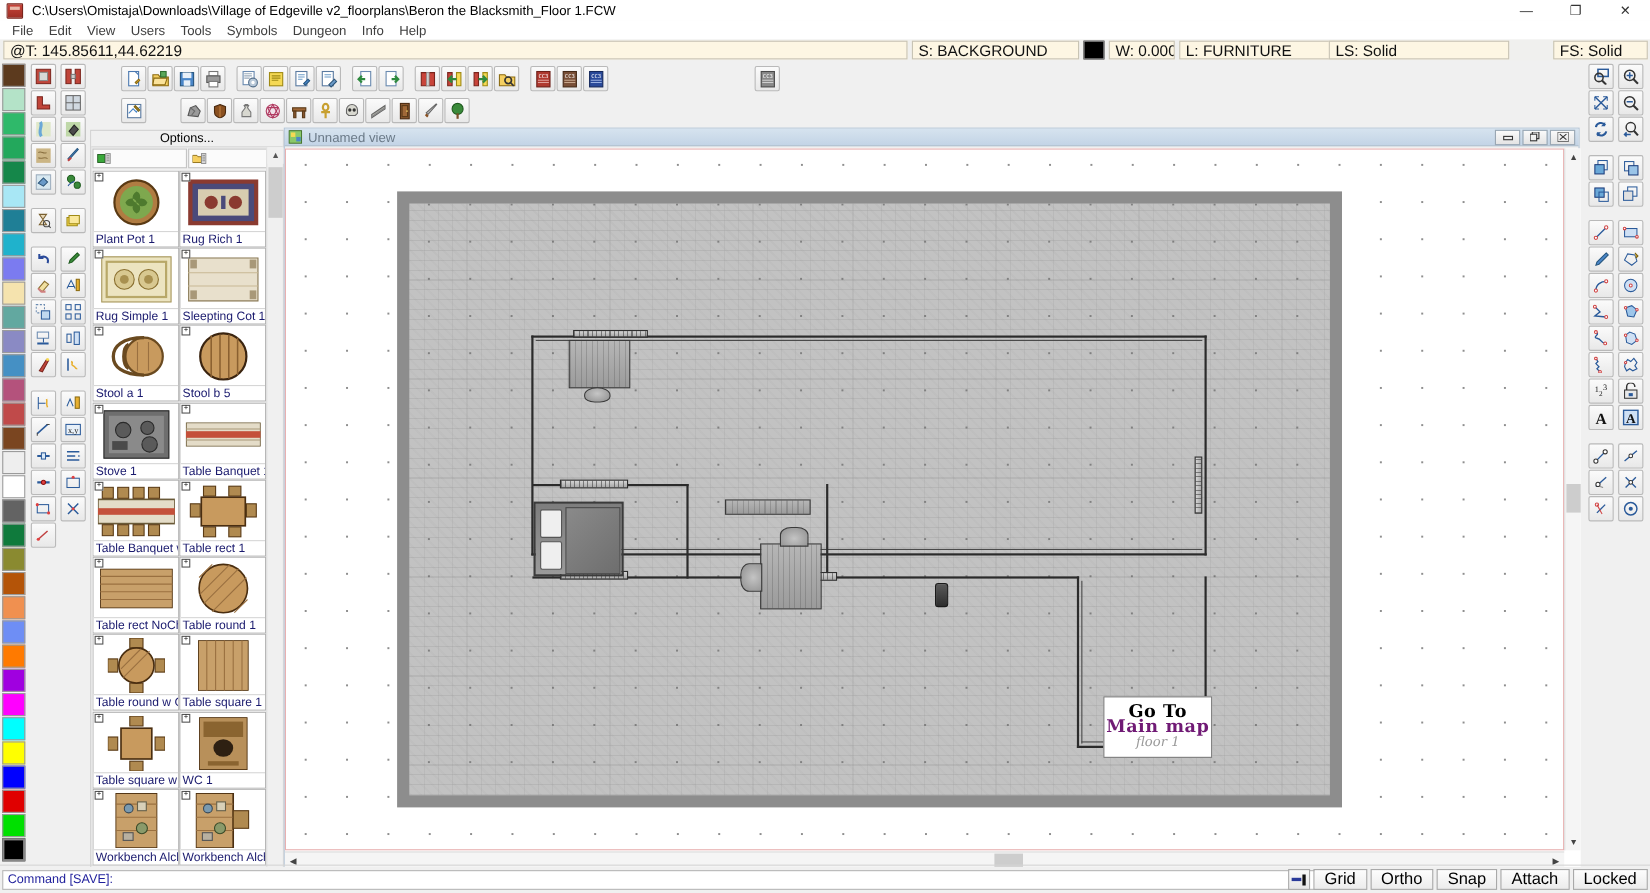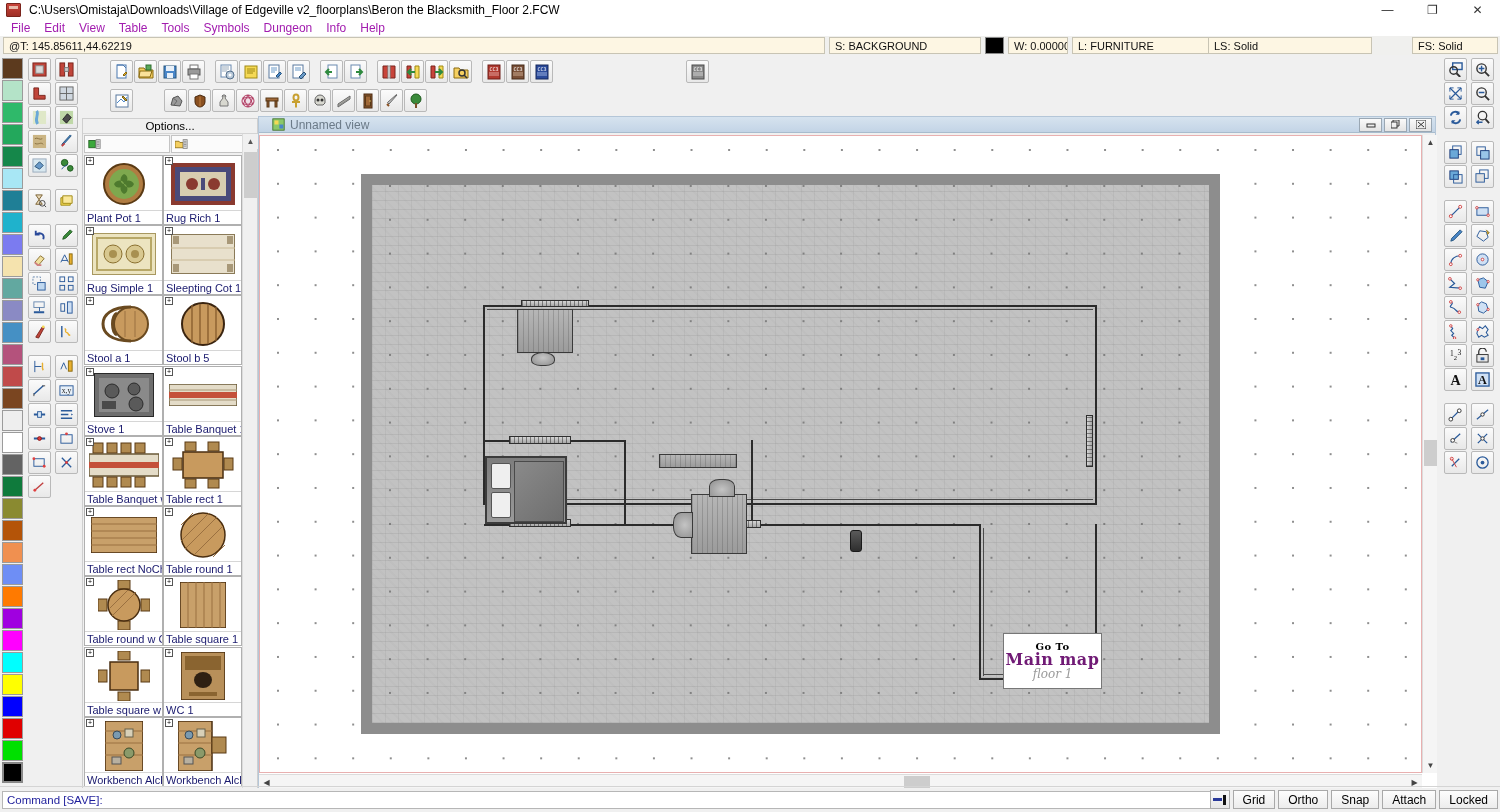--- a/index.html
+++ b/index.html
@@ -31,31 +31,31 @@
   .title-text { font-size: 12px; color: #000; white-space: nowrap; }
   .wincontrols { margin-left: auto; display: flex; height: 19px; }
   .wc { width: 45px; height: 19px; display:flex; align-items:center; justify-content:center;
         color:#333; font-size:12px; }
 
   
   .menubar {
     position:absolute; left:0; top:19px; width:1500px; height:17px;
     background:#ffffff; display:flex; align-items:center; padding-left:4px;
   }
-  .menu-item { padding: 1px 7px; font-size: 12px; color:#a21caf; cursor:default; }
+  .menu-item { padding: 1px 7px; font-size: 12px; color:#404040; cursor:default; }
 
   
   .propbar {
     position:absolute; left:0; top:36px; width:1500px; height:19px;
     background:#f0f0ee; display:flex; align-items:center;
   }
   .pfield {
     height:17px; background:#fdf6e3; border:1px solid #c8c4b4;
     display:flex; align-items:center; padding-left:5px;
-    font-size:11px; color:#111; overflow:hidden; white-space:nowrap;
+    font-size:14px; color:#111; overflow:hidden; white-space:nowrap;
   }
   .pf-coord { position:absolute; left:3px; width:822px; }
   .pf-sheet { position:absolute; left:829px; width:152px;text-align:right; }
   .pf-color { position:absolute; left:985px; width:19px; height:17px;
               background:#000; border:1px solid #8a8a8a; }
   .pf-width { position:absolute; left:1008px; width:60px; }
   .pf-layer { position:absolute; left:1072px; width:162px; }
   .pf-ls    { position:absolute; left:1208px; width:164px; }
   .pf-fs    { position:absolute; left:1412px; width:86px; }
 
@@ -145,21 +145,21 @@
     position:absolute; left:1px; top:18px; width:13px; height:46px; background:#cdcdcd;
   }
 
   
   .viewwin {
     position:absolute; left:258px; top:116px; width:1178px; height:672px;
     background:#f0f0f0; border:1px solid #b4c6d8;
   }
   .view-title {
     height:16px; background:linear-gradient(#d6e3ef,#c3d4e6);
-    display:flex; align-items:center; padding-left:13px; gap:5px;
+    display:flex; align-items:center; padding-left:3px; gap:5px;
     border-bottom:1px solid #a8bccd;
   }
   .vt-icon { width:13px; height:13px; position:relative; }
   .vt-text { font-size:12px; color:#6b7a88; }
   .vt-btns { margin-left:auto; display:flex; gap:2px; padding-right:3px; }
   .vt-btn {
     width:23px; height:14px; background:linear-gradient(#fafafa,#e4e4e4);
     border:1px solid #9aa7b3; display:flex; align-items:center;
     justify-content:center; font-size:8px; color:#333;
   }
@@ -230,21 +230,21 @@
       repeating-linear-gradient(0deg, rgba(40,40,40,.5) 0 1px, transparent 1px 4px),
       linear-gradient(90deg,#d5d5d5,#a8a8a8);
     border:1px solid #2f2f2f;
   }
 
   .maplabel {
     position:absolute; left:743px; top:497px; width:99px; height:56px;
     background:#fff; border:1px solid #777;
     display:flex; flex-direction:column; align-items:center; justify-content:center;
   }
-  .ml-1 { font-family:"DejaVu Serif", serif; font-weight:bold; font-size:10px;
+  .ml-1 { font-family:"DejaVu Serif", serif; font-weight:bold; font-size:16px;
           color:#000; letter-spacing:.5px; line-height:13px; }
   .ml-2 { font-family:"DejaVu Serif", serif; font-weight:bold; font-size:16px;
           color:#701a75; letter-spacing:.5px; line-height:14px; }
   .ml-3 { font-family:"DejaVu Serif", serif; font-size:12px; color:#9a9a9a;
           line-height:15px; font-style:italic; }
 
   
   .vscroll {
     position:absolute; right:0; top:0; width:15px; height:638px; background:#f5f5f5;
     border-left:1px solid #dcdcdc;
@@ -273,50 +273,50 @@
     font-size:11.5px; color:#1f1f9c; padding-left:4px; line-height:16px;
     white-space:nowrap; overflow:hidden;
   }
   .cmd-right { position:absolute; right:2px; top:2px; display:flex; gap:3px; align-items:center; }
   .cmd-icon {
     width:20px; height:19px; background:linear-gradient(#fafafa,#e6e6e6);
     border:1px solid #aaa; display:flex; align-items:center; justify-content:center;
   }
   .modebtn {
     height:19px; padding:0 9px; background:linear-gradient(#fdfdfd,#ececec);
-    border:1px solid #a9a9a9; font-size:12px; color:#000;
+    border:1px solid #a9a9a9; font-size:15px; color:#000;
     display:flex; align-items:center; justify-content:center;
   }
   .cmd-topline {
     position:absolute; left:0; top:786px; width:1500px; height:1px; background:#d4d4d4;
   }
 
   
   .ic { display:block; }
 </style>
 </head>
 <body>
 
 <div id="app">
 
   <div class="titlebar">
     <div class="app-icon"></div>
-    <div class="title-text">C:\Users\Omistaja\Downloads\Village of Edgeville v2_floorplans\Beron the Blacksmith_Floor 2.FCW</div>
+    <div class="title-text">C:\Users\Omistaja\Downloads\Village of Edgeville v2_floorplans\Beron the Blacksmith_Floor 1.FCW</div>
     <div class="wincontrols">
       <div class="wc">—</div>
       <div class="wc">❐</div>
       <div class="wc close">✕</div>
     </div>
   </div>
 
   <div class="menubar">
     <div class="menu-item">File</div>
     <div class="menu-item">Edit</div>
     <div class="menu-item">View</div>
-    <div class="menu-item">Table</div>
+    <div class="menu-item">Users</div>
     <div class="menu-item">Tools</div>
     <div class="menu-item">Symbols</div>
     <div class="menu-item">Dungeon</div>
     <div class="menu-item">Info</div>
     <div class="menu-item">Help</div>
   </div>
 
   <div class="propbar">
     <div class="pfield pf-sheet">S: BACKGROUND</div>
     <div class="pf-color"></div>

